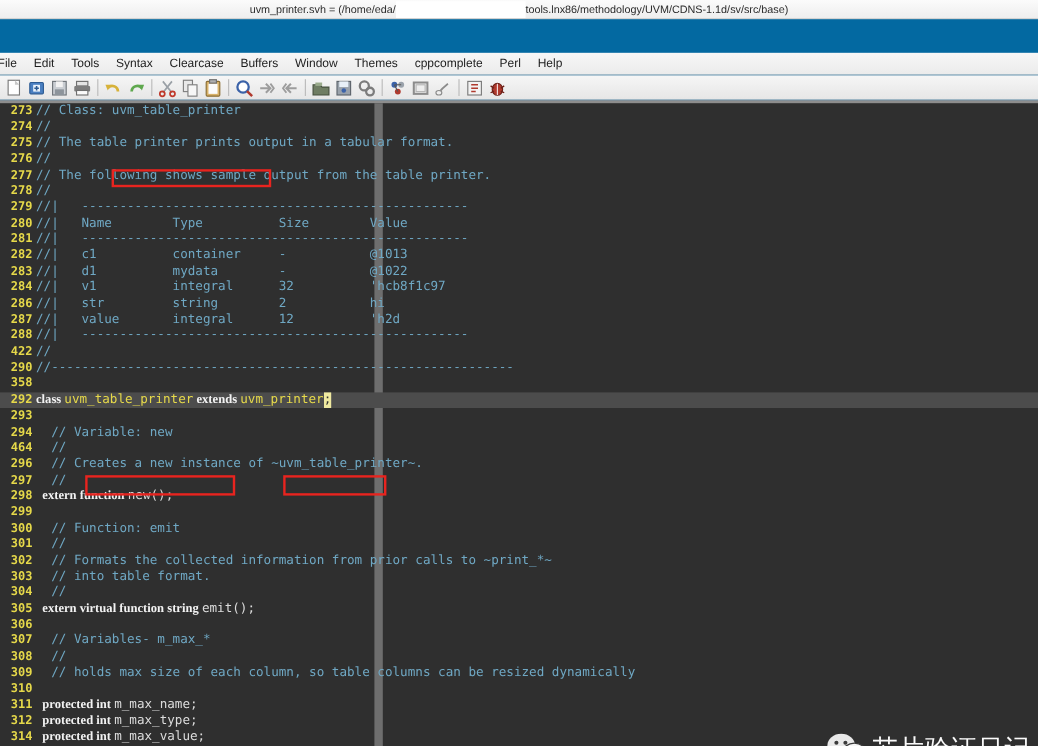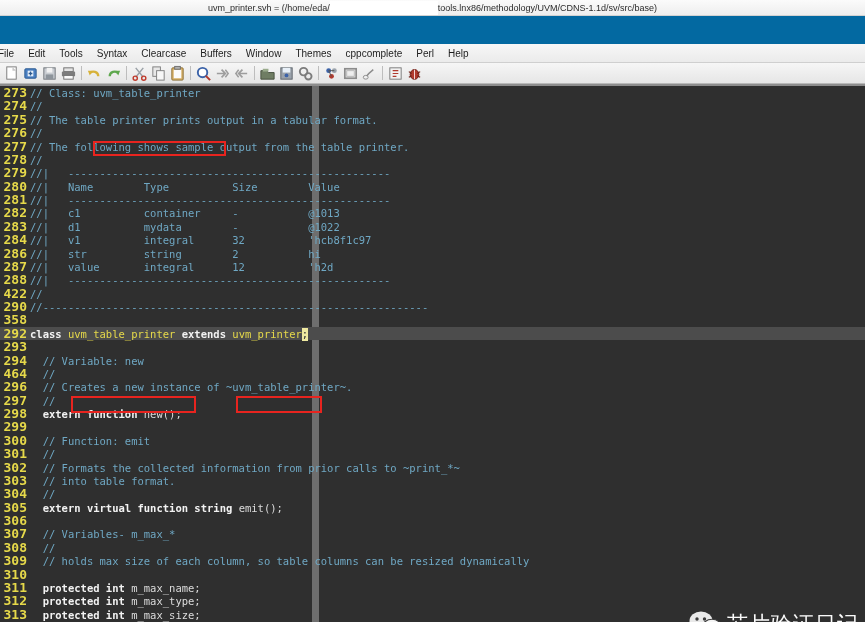--- a/index.html
+++ b/index.html
@@ -116,27 +116,27 @@
     white-space: pre;
     font-size: 10.5px;
   }
   .line.current { background: #4c4c4c; }
   .ln {
     display: inline-block;
     width: 30px;
     text-align: right;
     color: #e6d94a;
     font-weight: bold;
-    font-size: 13px;
+    font-size: 10px;
     padding-right: 3px;
     user-select: none;
   }
   .src { display: inline; }
   .cmt  { color: #6fa8c4; }
-  .kw   { color: #f2f2f2; font-weight: bold; }
+  .kw   { color: #f2f2f2; font-weight: bold; font-family: Liberation Serif, serif; }
   .ident{ color: #e6d94a; }
   .plain{ color: #dcdcdc; }
   .cursor {
     display: inline-block;
     background: #efe9a0;
     color: #2f2f2f;
     width: 6px;
   }
 
   
@@ -368,21 +368,20 @@
         <div class="line"><span class="ln">303</span><span class="src"><span class="cmt">  // into table format.</span></span></div>
         <div class="line"><span class="ln">304</span><span class="src"><span class="cmt">  //</span></span></div>
         <div class="line"><span class="ln">305</span><span class="src"><span class="kw">  extern virtual function string </span><span class="plain">emit();</span></span></div>
         <div class="line"><span class="ln">306</span><span class="src"></span></div>
         <div class="line"><span class="ln">307</span><span class="src"><span class="cmt">  // Variables- m_max_*</span></span></div>
         <div class="line"><span class="ln">308</span><span class="src"><span class="cmt">  //</span></span></div>
         <div class="line"><span class="ln">309</span><span class="src"><span class="cmt">  // holds max size of each column, so table columns can be resized dynamically</span></span></div>
         <div class="line"><span class="ln">310</span><span class="src"></span></div>
         <div class="line"><span class="ln">311</span><span class="src"><span class="kw">  protected int </span><span class="plain">m_max_name;</span></span></div>
         <div class="line"><span class="ln">312</span><span class="src"><span class="kw">  protected int </span><span class="plain">m_max_type;</span></span></div>
-        <div class="line"><span class="ln">313</span><span class="src"><span class="kw">  protected int </span><span class="plain">m_max_size;</span></span></div>
         <div class="line"><span class="ln">314</span><span class="src"><span class="kw">  protected int </span><span class="plain">m_max_value;</span></span></div>
       </div>
     <div id="annotations">
         <div class="redbox" style="left: 93px; top: 57px; width: 133px; height: 15px;"></div>
         <div class="redbox" style="left: 71px; top: 312px; width: 125px; height: 17px;"></div>
         <div class="redbox" style="left: 236px; top: 312px; width: 86px; height: 17px;"></div>
       </div>
 
     <div class="watermark">
       <svg width="34" height="27" viewBox="0 0 34 27">

